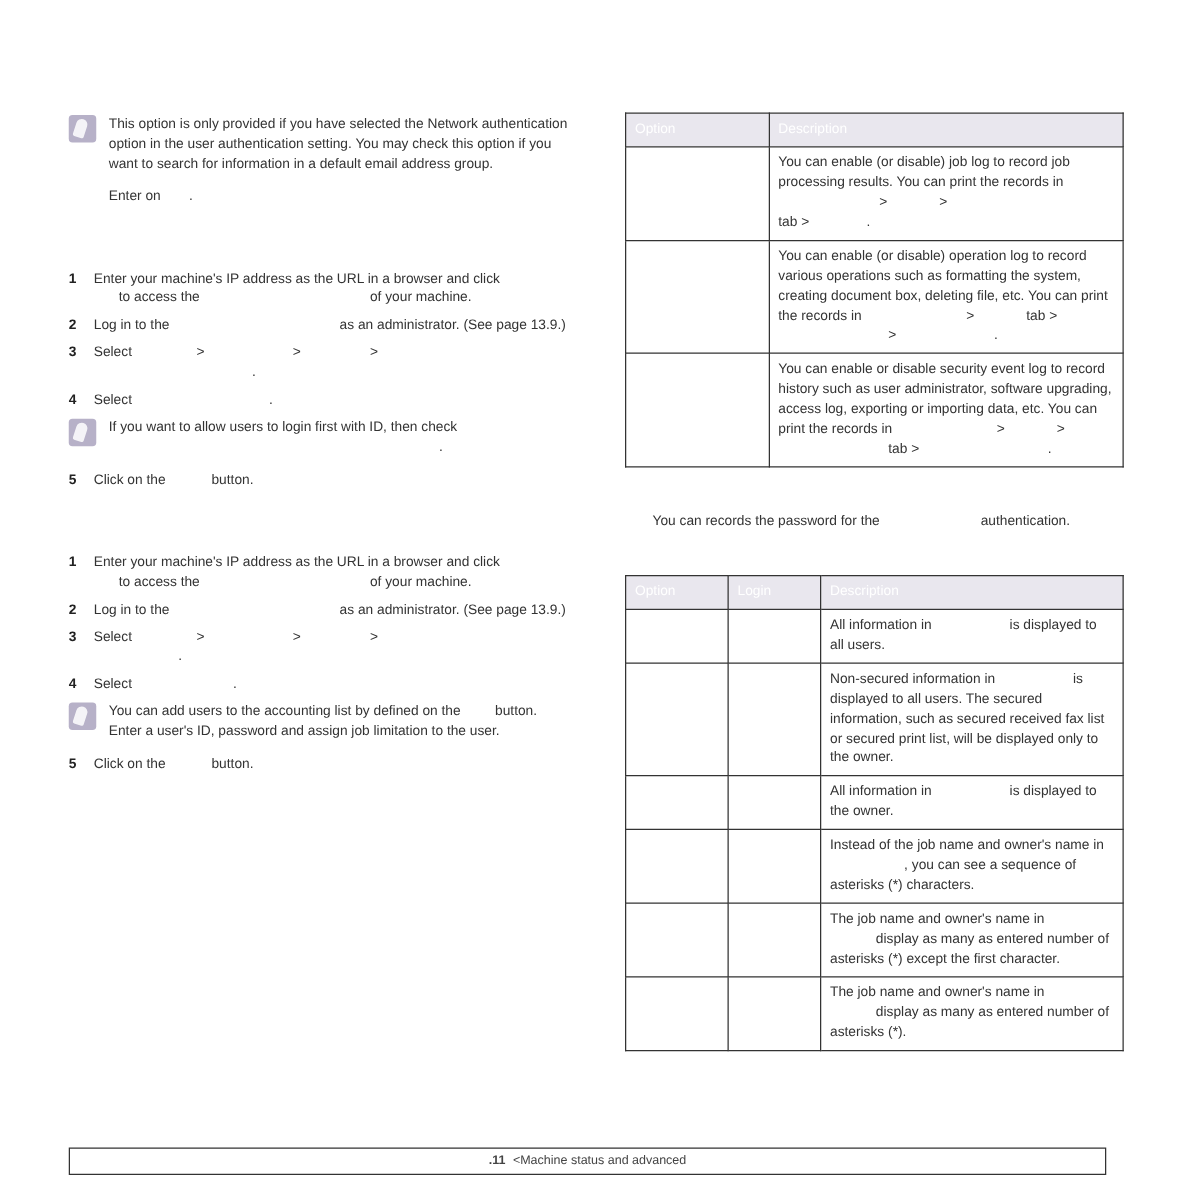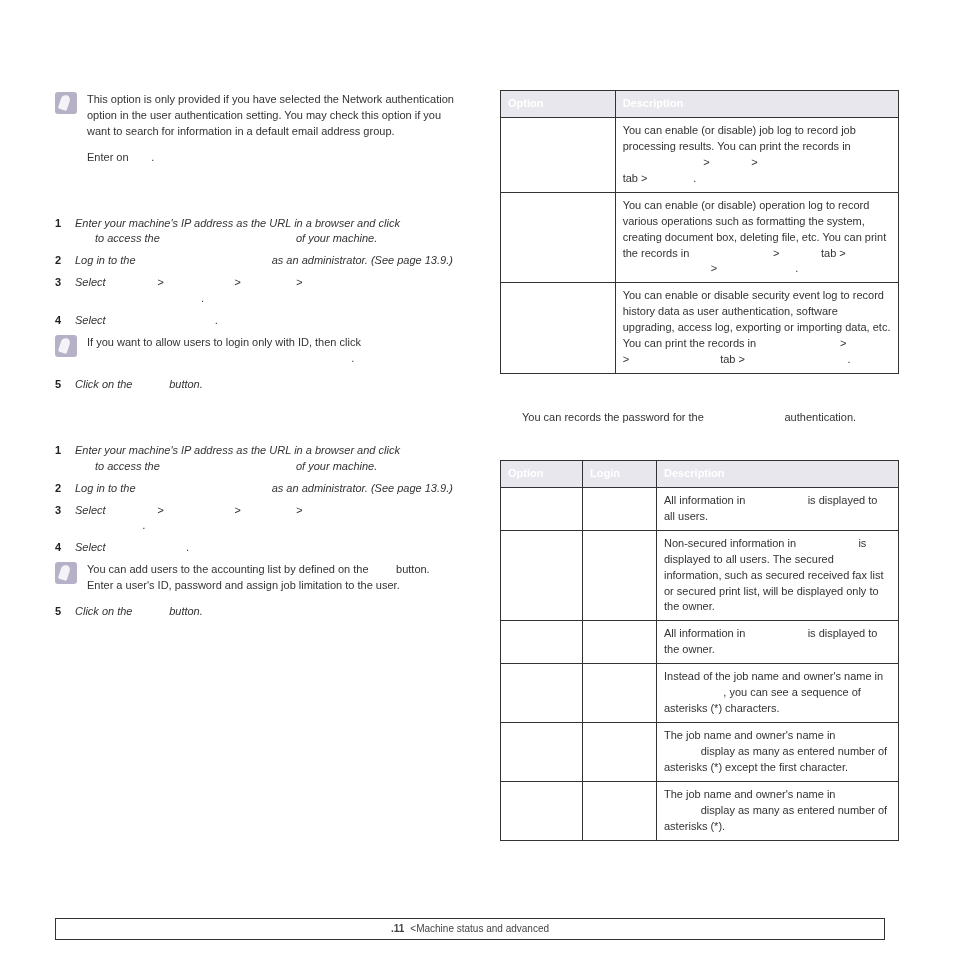--- a/index.html
+++ b/index.html
@@ -47,21 +47,21 @@
     opacity: .85;
   }
   .note-text { flex: 1; }
   .indent { margin-left: 32px; }
   .step { margin: 6px 0; display: flex; }
   .step-num {
     flex: 0 0 20px;
     font-weight: bold;
     color: #222;
   }
-  .step-body { flex: 1; font-style: italic; }
+  .step-body { flex: 1; }
   .sub { margin-left: 20px; }
   .bold { font-weight: bold; color: #222; }
   .gt { display: inline-block; margin: 0 2px; color: #333; }
   .sect-title {
     font-size: 15px;
     font-weight: bold;
     color: #222;
     margin: 22px 0 6px 0;
   }
   .sect-sub {
@@ -77,21 +77,21 @@
     font-size: 11px;
   }
   table.grid th, table.grid td {
     border: 1px solid #333;
     padding: 5px 7px;
     vertical-align: top;
     text-align: left;
   }
   table.grid th {
     background: #e9e7ee;
-    font-weight: bold;
+    font-weight: normal;
   }
   .ghost { color: #fff; } 
   .footer {
     position: absolute;
     left: 55px; right: 69px;
     bottom: 26px;
     border: 1px solid #333;
     height: 22px;
     display: flex;
     align-items: center;
@@ -172,21 +172,21 @@
         <div class="step-num">4</div>
         <div class="step-body">
           <span>Select </span>
           <span class="ghost bold">Network Accounting</span><span>.</span>
         </div>
       </div>
 
       <div class="note">
         <div class="note-icon"></div>
         <div class="note-text">
-          <span>If you want to allow users to login only with ID, then click</span>
+          <span>If you want to allow users to login first with ID, then check</span>
           <div class="" style="text-align:center;">
             <span class="ghost bold">Authenticate with Login ID only</span><span>.</span>
           </div>
         </div>
       </div>
 
       <div class="step indent">
         <div class="step-num">5</div>
         <div class="step-body">
           <span>Click on the </span>
@@ -286,21 +286,21 @@
             <span class="ghost bold">Machine Setup</span><span> &gt; </span>
             <span class="ghost bold">Report</span><span> tab &gt; </span>
             <span class="ghost bold">Accounting Rpt.</span>
             <span> &gt; </span>
             <span class="ghost bold">Operation Log</span><span>.</span>
           </td>
         </tr>
         <tr>
           <td class="rowhead"><span class="ghost bold">Security Event Log</span></td>
           <td>
-            <span>You can enable or disable security event log to record history data as user authentication, software upgrading, access log, exporting or importing data, etc. You can print the records in </span>
+            <span>You can enable or disable security event log to record history such as user administrator, software upgrading, access log, exporting or importing data, etc. You can print the records in </span>
             <span class="ghost bold">Machine Setup</span><span> &gt; </span>
             <span class="ghost bold">Report</span><span> &gt; </span>
             <span class="ghost bold">Accounting Rpt.</span>
             <span> tab &gt; </span>
             <span class="ghost bold">Security Event Log</span><span>.</span>
           </td>
         </tr>
       </tbody>
         </table>
 

